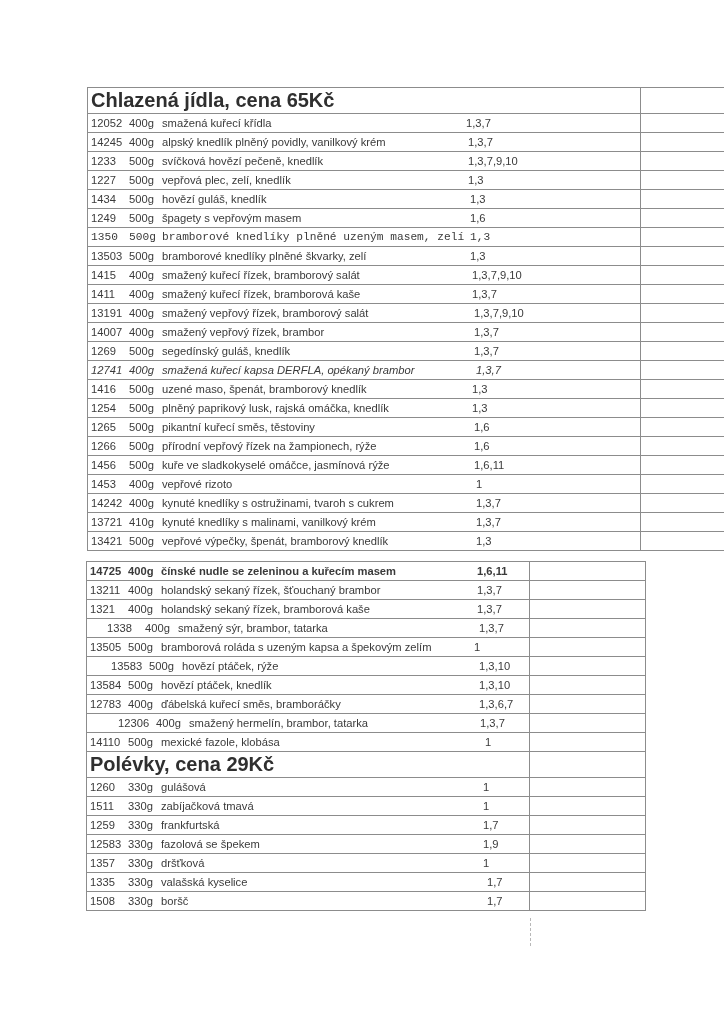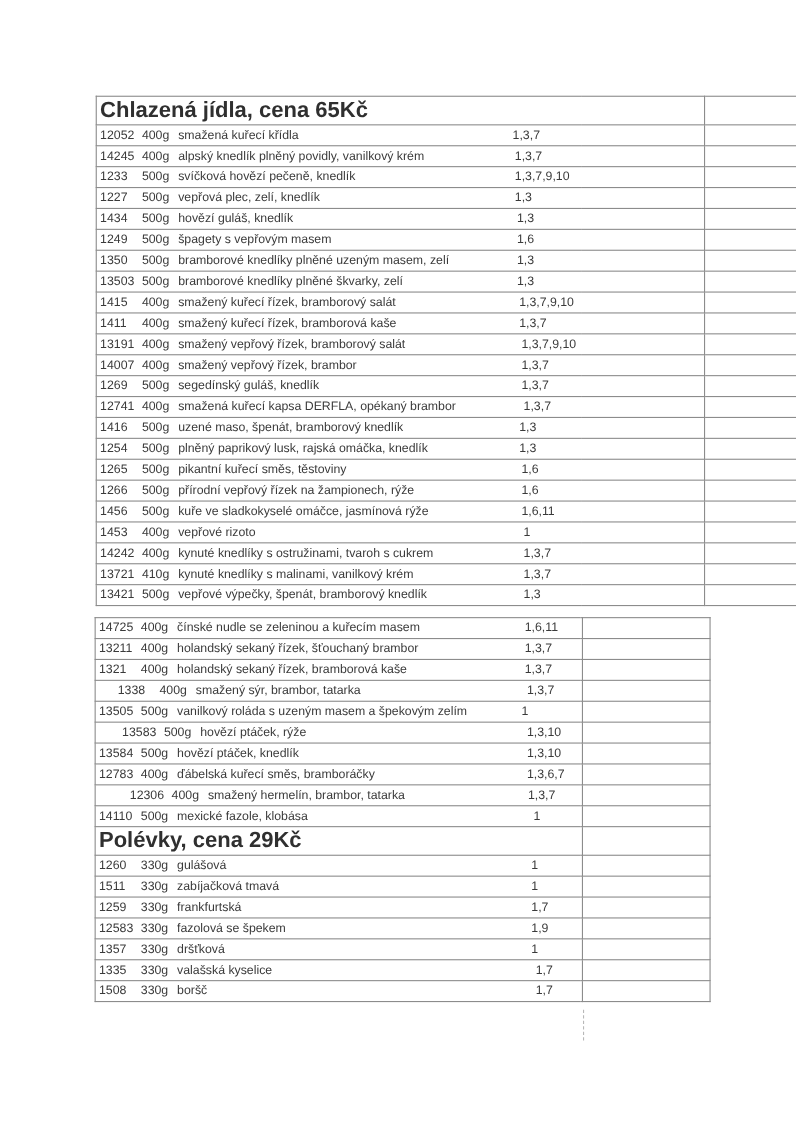--- a/index.html
+++ b/index.html
@@ -49,21 +49,21 @@
       </tr>
       <tr>
         <td class="desc" colspan="2" style="position: relative;"><span class="code">1434</span><span class="wt">500g</span><span>hovězí guláš, knedlík</span><span style="position: absolute; left: 382px;">1,3</span></td>
         <td></td>
       </tr>
       <tr>
         <td class="desc" colspan="2" style="position: relative;"><span class="code">1249</span><span class="wt">500g</span><span>špagety s vepřovým masem</span><span style="position: absolute; left: 382px;">1,6</span></td>
         <td></td>
       </tr>
       <tr>
-        <td class="desc" colspan="2" style="position: relative;"><span class="code">1350</span><span class="wt">500g</span><span>bramborové knedlíky plněné uzeným masem, zelí</span><span style="position: absolute; left: 382px;">1,3</span></td>
+        <td class="desc" colspan="2" style="position: relative; font-family: Liberation Mono, monospace;"><span class="code">1350</span><span class="wt">500g</span><span>bramborové knedlíky plněné uzeným masem, zelí</span><span style="position: absolute; left: 382px;">1,3</span></td>
         <td></td>
       </tr>
       <tr>
         <td class="desc" colspan="2" style="position: relative;"><span class="code">13503</span><span class="wt">500g</span><span>bramborové knedlíky plněné škvarky, zelí</span><span style="position: absolute; left: 382px;">1,3</span></td>
         <td></td>
       </tr>
       <tr>
         <td class="desc" colspan="2" style="position: relative;"><span class="code">1415</span><span class="wt">400g</span><span>smažený kuřecí řízek, bramborový salát</span><span style="position: absolute; left: 384px;">1,3,7,9,10</span></td>
         <td></td>
       </tr>
@@ -77,21 +77,21 @@
       </tr>
       <tr>
         <td class="desc" colspan="2" style="position: relative;"><span class="code">14007</span><span class="wt">400g</span><span>smažený vepřový řízek, brambor</span><span style="position: absolute; left: 386px;">1,3,7</span></td>
         <td></td>
       </tr>
       <tr>
         <td class="desc" colspan="2" style="position: relative; margin-left: 48px;"><span class="code">1269</span><span class="wt">500g</span><span>segedínský guláš, knedlík</span><span style="position: absolute; left: 386px;">1,3,7</span></td>
         <td></td>
       </tr>
       <tr>
-        <td class="desc" colspan="2" style="position: relative;"><span class="code">12741</span><span class="wt">400g</span><span>smažená kuřecí kapsa DERFLA, opékaný brambor</span><span style="position: absolute; left: 388px;">1,3,7</span></td>
+        <td class="desc" colspan="2" style="position: relative; font-style: italic;"><span class="code">12741</span><span class="wt">400g</span><span>smažená kuřecí kapsa DERFLA, opékaný brambor</span><span style="position: absolute; left: 388px;">1,3,7</span></td>
         <td></td>
       </tr>
       <tr>
         <td class="desc" colspan="2" style="position: relative;"><span class="code">1416</span><span class="wt">500g</span><span>uzené maso, špenát, bramborový knedlík</span><span style="position: absolute; left: 384px;">1,3</span></td>
         <td></td>
       </tr>
       <tr>
         <td class="desc" colspan="2" style="position: relative;"><span class="code">1254</span><span class="wt">500g</span><span>plněný paprikový lusk, rajská omáčka, knedlík</span><span style="position: absolute; left: 384px;">1,3</span></td>
         <td></td>
       </tr>
@@ -127,37 +127,37 @@
 </table>
 
 <table id="t2" class="tbl">
   <colgroup>
       <col style="width:441px">
       <col>
       <col style="width:116px">
     </colgroup>
   <tbody id="t2-body">
       <tr>
-        <td class="desc" colspan="2" style="position: relative;"><span class="code">14725</span><span class="wt">400g</span><span>čínské nudle se zeleninou a kuřecím masem</span><span style="position: absolute; left: 390px;">1,6,11</span></td>
+        <td class="desc" colspan="2" style="position: relative; font-weight: bold;"><span class="code">14725</span><span class="wt">400g</span><span>čínské nudle se zeleninou a kuřecím masem</span><span style="position: absolute; left: 390px;">1,6,11</span></td>
         <td></td>
       </tr>
       <tr>
         <td class="desc" colspan="2" style="position: relative;"><span class="code">13211</span><span class="wt">400g</span><span>holandský sekaný řízek, šťouchaný brambor</span><span style="position: absolute; left: 390px;">1,3,7</span></td>
         <td></td>
       </tr>
       <tr>
         <td class="desc" colspan="2" style="position: relative;"><span class="code">1321</span><span class="wt">400g</span><span>holandský sekaný řízek, bramborová kaše</span><span style="position: absolute; left: 390px;">1,3,7</span></td>
         <td></td>
       </tr>
       <tr>
         <td class="desc" colspan="2" style="position: relative; padding-left: 20px;"><span class="code">1338</span><span class="wt">400g</span><span>smažený sýr, brambor, tatarka</span><span style="position: absolute; left: 392px;">1,3,7</span></td>
         <td></td>
       </tr>
       <tr>
-        <td class="desc" colspan="2" style="position: relative;"><span class="code">13505</span><span class="wt">500g</span><span>vanilkový roláda s uzeným masem a špekovým zelím</span><span style="position: absolute; left: 387px;">1</span></td>
+        <td class="desc" colspan="2" style="position: relative;"><span class="code">13505</span><span class="wt">500g</span><span>bramborová roláda s uzeným kapsa a špekovým zelím</span><span style="position: absolute; left: 387px;">1</span></td>
         <td></td>
       </tr>
       <tr>
         <td class="desc" colspan="2" style="position: relative; padding-left: 24px;"><span class="code">13583</span><span class="wt">500g</span><span>hovězí ptáček, rýže</span><span style="position: absolute; left: 392px;">1,3,10</span></td>
         <td></td>
       </tr>
       <tr>
         <td class="desc" colspan="2" style="position: relative;"><span class="code">13584</span><span class="wt">500g</span><span>hovězí ptáček, knedlík</span><span style="position: absolute; left: 392px;">1,3,10</span></td>
         <td></td>
       </tr>

